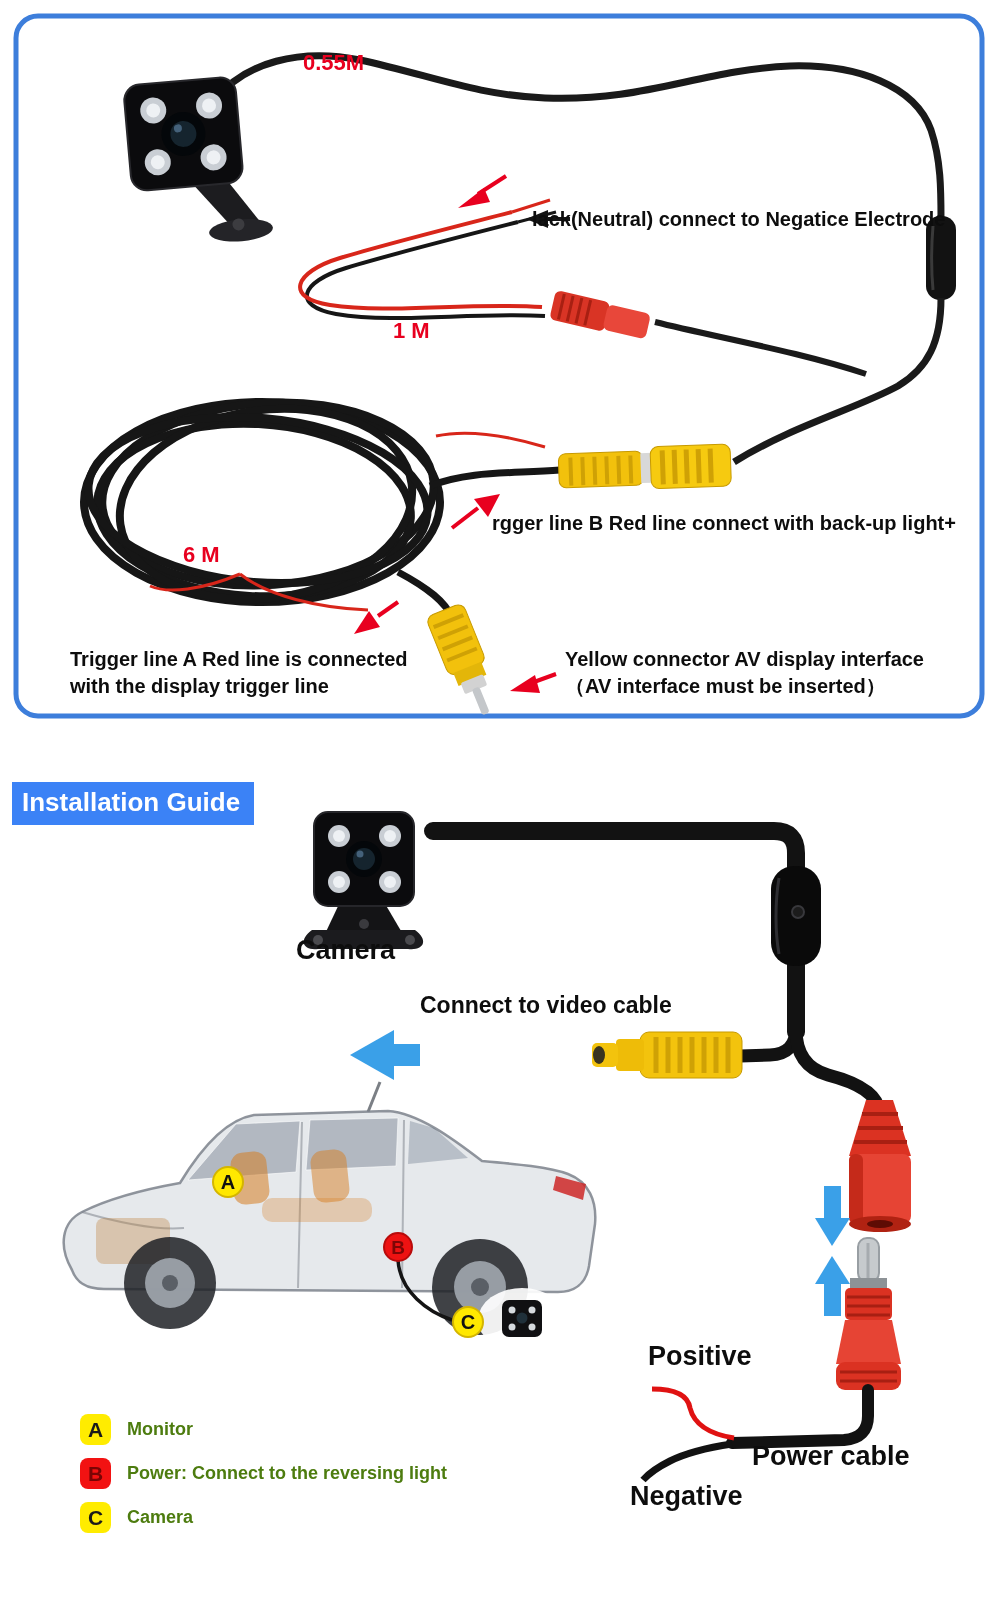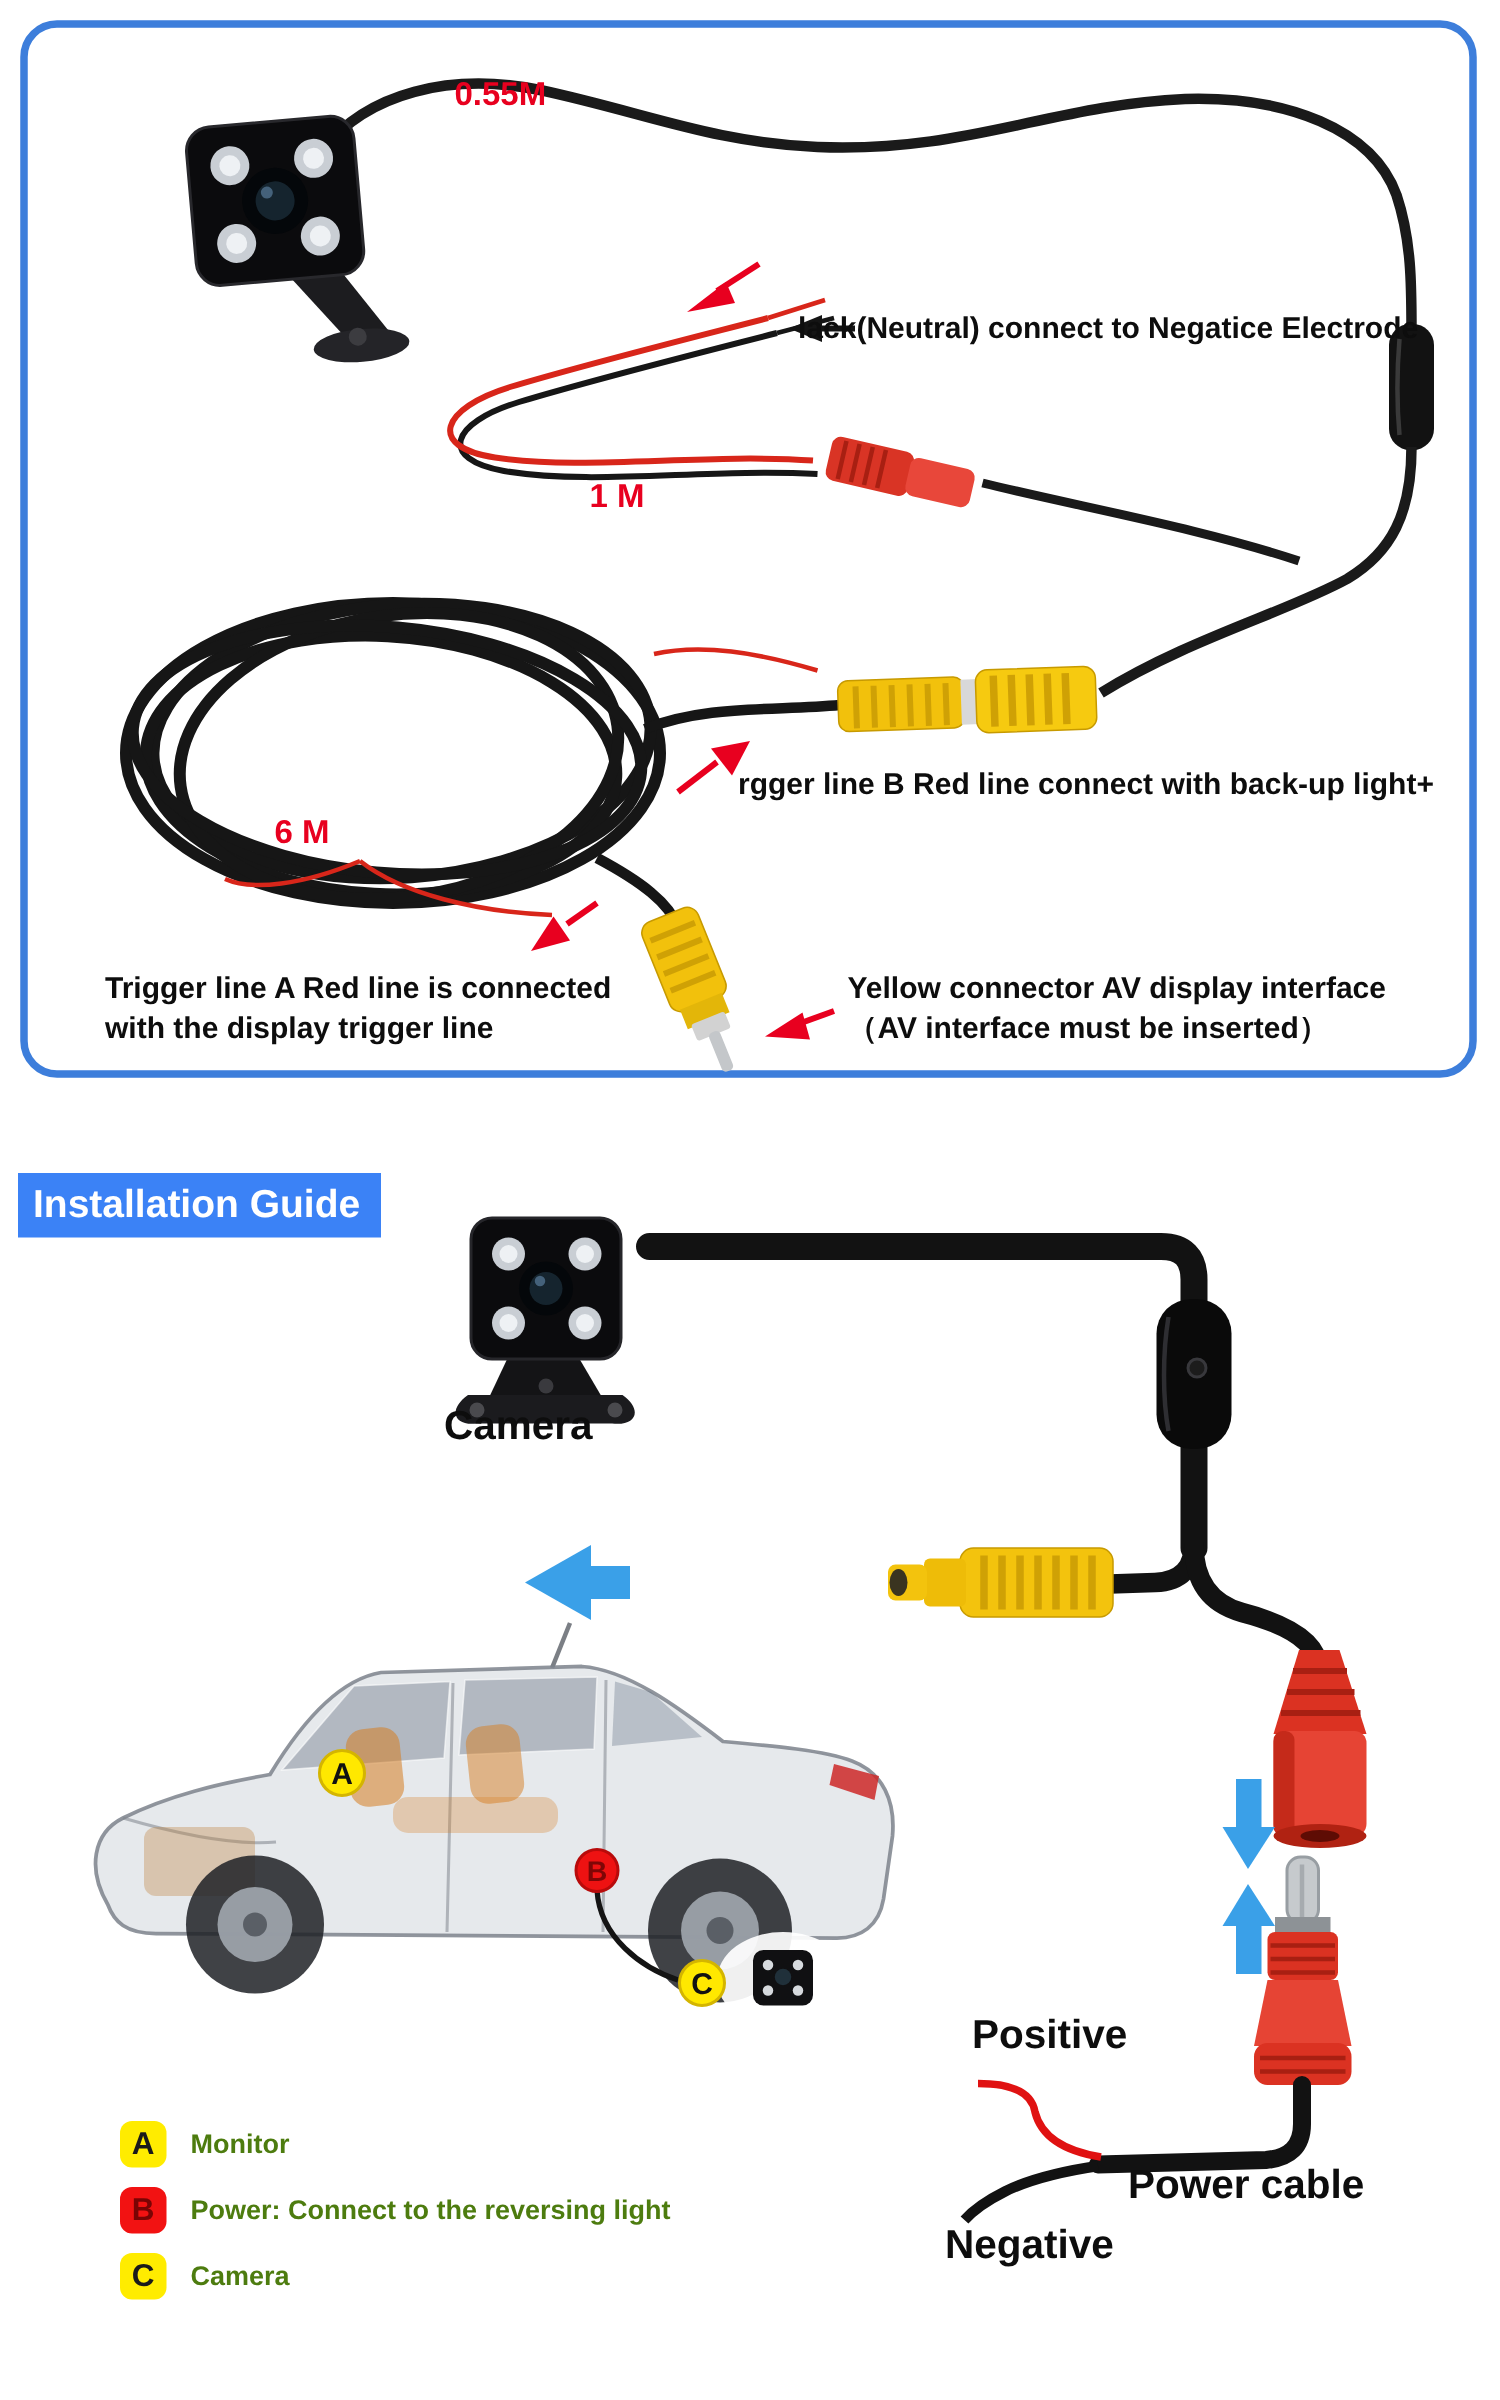--- a/index.html
+++ b/index.html
@@ -257,20 +257,21 @@
   <div class="lbl note" style="left:70px; top:646px;">Trigger line A Red line is connected
 with the display trigger line</div>
 
   <div class="lbl note" style="left:565px; top:646px;">Yellow connector AV display interface
 （AV interface must be inserted）</div>
 
   <div class="banner">Installation Guide</div>
 
   <div class="lbl big" style="left:296px; top:932px;">Camera</div>
 
+  <div class="lbl mid" style="left:420px; top:990px;">Connect to video cable</div>
 
   <div class="lbl big" style="left:648px; top:1338px;">Positive</div>
 
   <div class="lbl big" style="left:752px; top:1438px;">Power cable</div>
 
   <div class="lbl big" style="left:630px; top:1478px;">Negative</div>
 
   <div class="legend-row" style="top:1414px;">
     <span class="badge badge-yellow">A</span>
     <span class="legend-text">Monitor</span>

